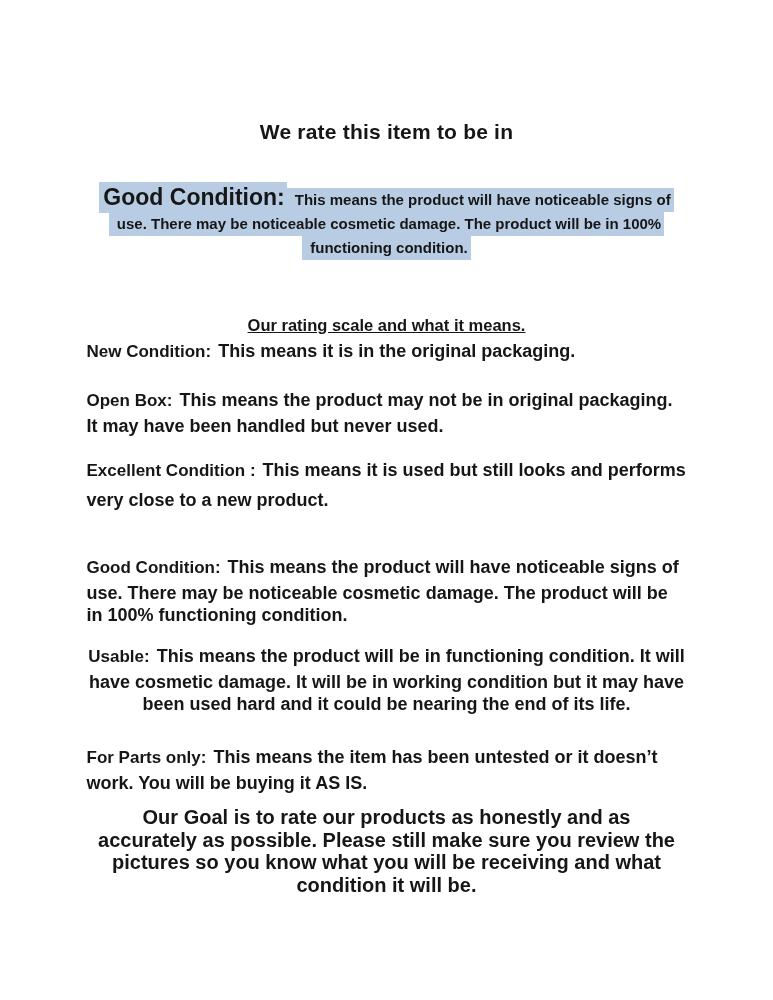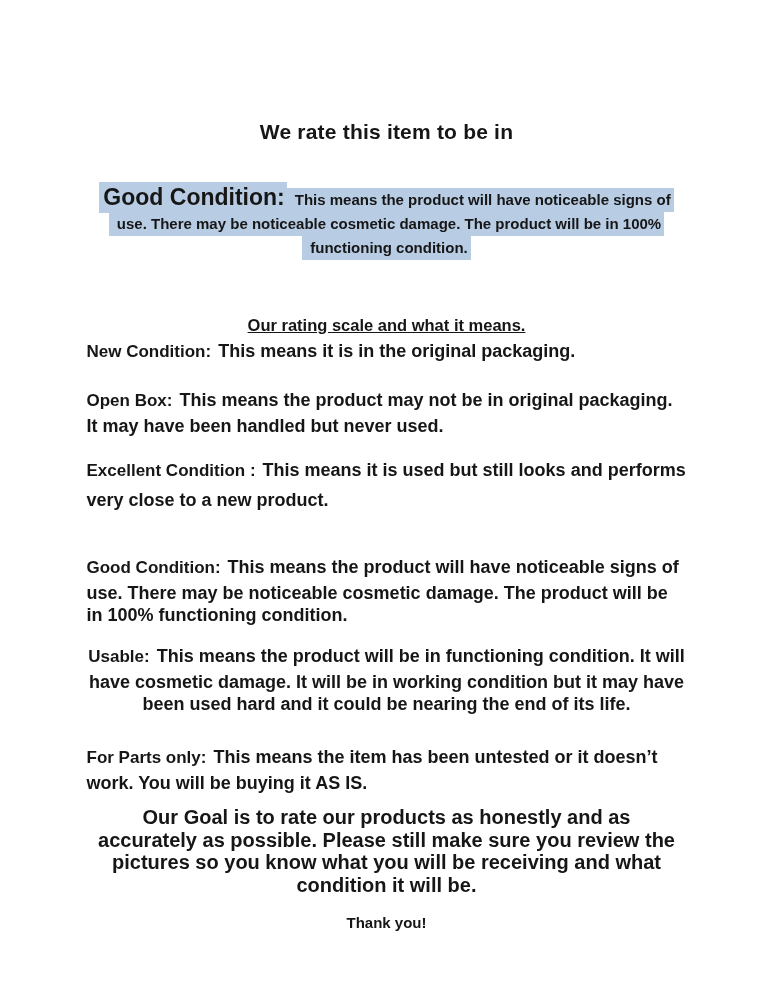--- a/index.html
+++ b/index.html
@@ -106,15 +106,14 @@
   <p class="section s-excellent"><span class="term">Excellent Condition :</span><span class="desc">This means it is used but still looks and performs very close to a new product.</span></p>
 
   <p class="section s-good"><span class="term">Good Condition:</span><span class="desc">This means the product will have noticeable signs of use. There may be noticeable cosmetic damage. The product will be in 100% functioning condition.</span></p>
 
   <p class="section s-usable"><span class="term">Usable:</span><span class="desc">This means the product will be in functioning condition. It will have cosmetic damage. It will be in working condition but it may have been used hard and it could be nearing the end of its life.</span></p>
 
   <p class="section s-parts"><span class="term">For Parts only:</span><span class="desc">This means the item has been untested or it doesn’t work. You will be buying it AS IS.</span></p>
 
   <p class="goal-note">Our Goal is to rate our products as honestly and as accurately as possible. Please still make sure you review the pictures so you know what you will be receiving and what condition it will be.</p>
 
-  <p class="thanks">Thank you!</p>
 
 </div>
 
 </body></html>

